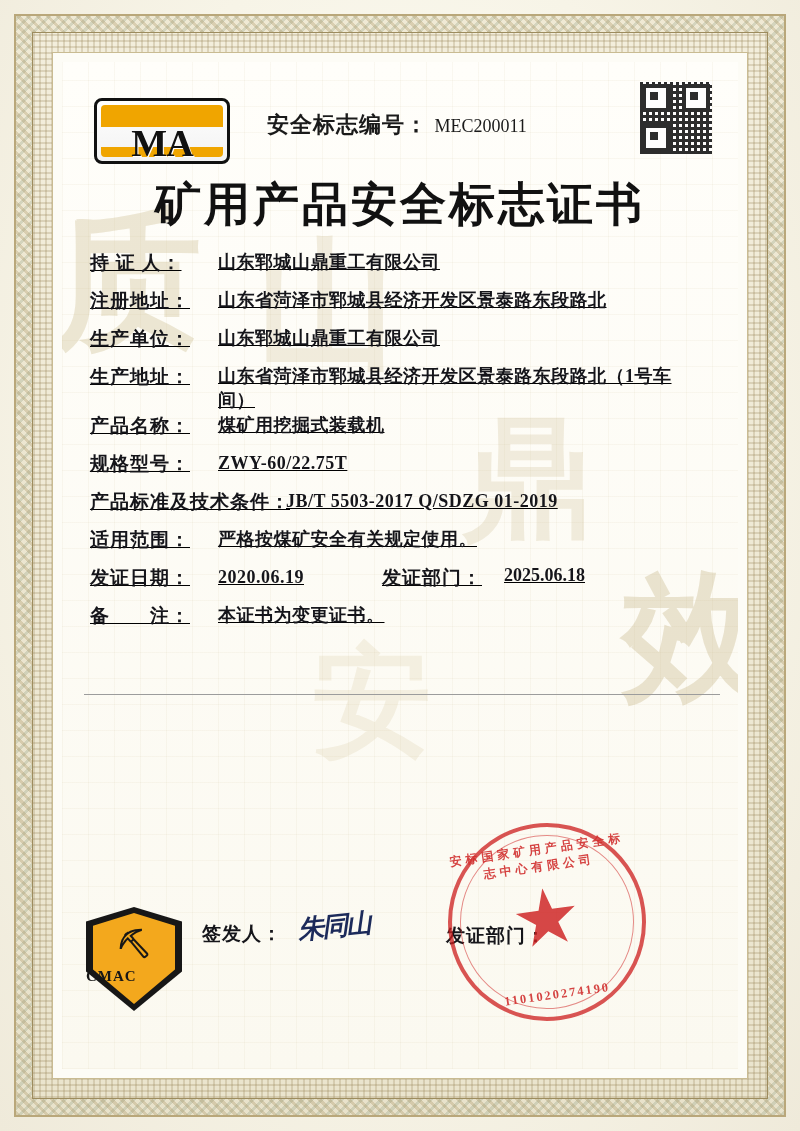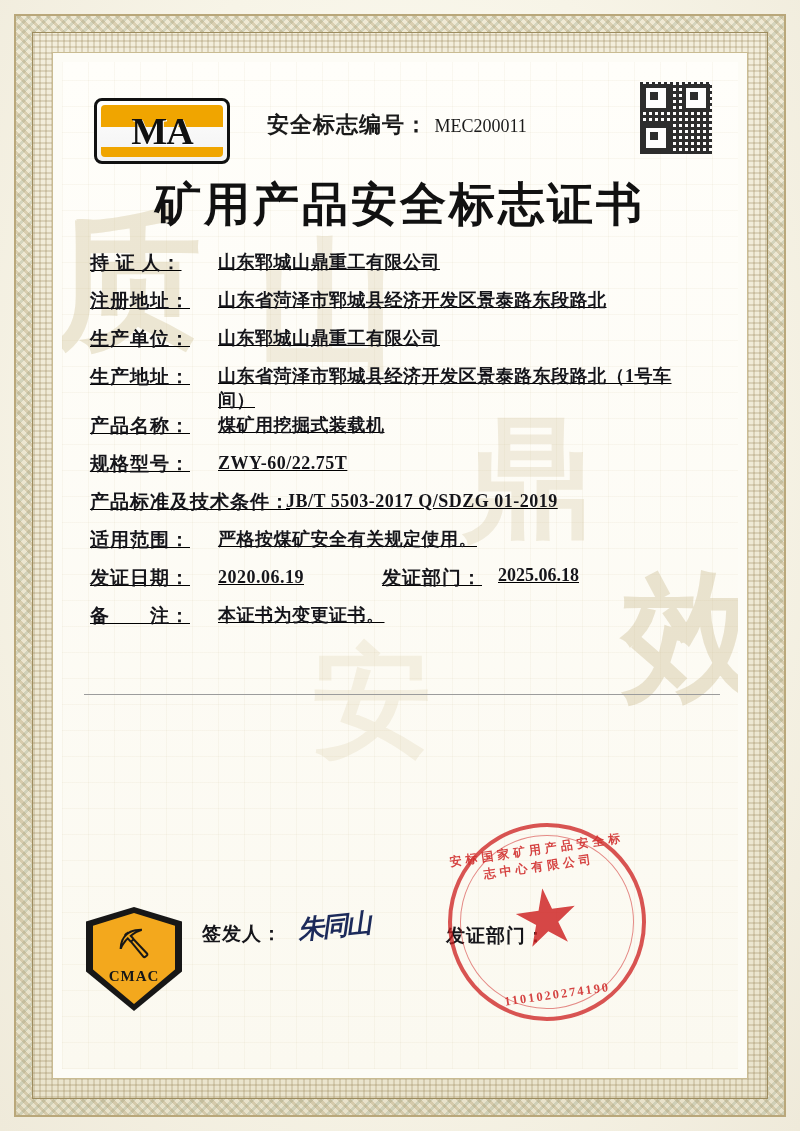--- a/index.html
+++ b/index.html
@@ -73,21 +73,21 @@
   }
   .ma-logo .bar{
     position:absolute;left:4px;top:4px;right:4px;height:22px;
     background:#f0a500;border-radius:4px 4px 0 0;
   }
   .ma-logo .bar2{
     position:absolute;left:4px;bottom:4px;right:4px;height:10px;
     background:#f0a500;border-radius:0 0 4px 4px;
   }
   .ma-logo .txt{
-    position:absolute;left:0;right:0;top:8px;text-align:center;
+    position:absolute;left:0;right:0;top:20px;text-align:center;
     font-family:"Liberation Serif", serif;
     font-weight:bold;font-size:38px;color:#111;
     letter-spacing:-1px;
     text-shadow:1px 1px 0 #fff;
   }
   
   .qr{
     position:absolute;right:26px;top:20px;width:72px;height:72px;
     background:#fff;
     background-image:
@@ -137,21 +137,21 @@
   .val{
     font-size:18px;font-weight:bold;
     letter-spacing:0.5px;
     line-height:1.35;
   }
   .val.mono{font-family:"Liberation Serif", serif;}
   .row.dates .lbl2{
     font-size:19px;font-weight:bold;letter-spacing:1px;
     margin-left:78px;
   }
-  .row.dates .val2{font-size:18px;font-weight:bold;margin-left:16px;}
+  .row.dates .val2{font-size:18px;font-weight:bold;margin-left:22px;}
 
   .divider{
     position:absolute;left:22px;right:18px;top:632px;
     border-top:1px solid #9c9c9c;
   }
 
   .para{
     position:absolute;left:24px;right:20px;top:648px;
     font-family:"Liberation Serif", serif;
     font-size:15.5px;line-height:1.95;
@@ -174,21 +174,21 @@
     position:absolute;left:7px;top:6px;right:7px;bottom:7px;
     background:#f3a81d;
     clip-path:polygon(50% 0,100% 14%,100% 62%,50% 100%,0 62%,0 14%);
   }
   .shield .glyph{
     position:absolute;left:0;right:0;top:20px;text-align:center;
     font-size:28px;color:#171717;font-weight:bold;
     font-family:"DejaVu Sans", sans-serif;
   }
   .shield .cmac{
-    position:absolute;left:0;right:0;bottom:26px;text-align:center;
+    position:absolute;left:0;right:0;bottom:26px;
     font-family:"Liberation Serif", serif;
     font-weight:bold;font-size:15px;color:#171717;letter-spacing:1px;
   }
 
   .sign-row{
     position:absolute;left:140px;bottom:108px;right:40px;height:40px;
     font-family:"Liberation Serif", serif;
     font-size:19px;font-weight:bold;color:#15151a;letter-spacing:1px;
   }
   .sign-row .sig{

